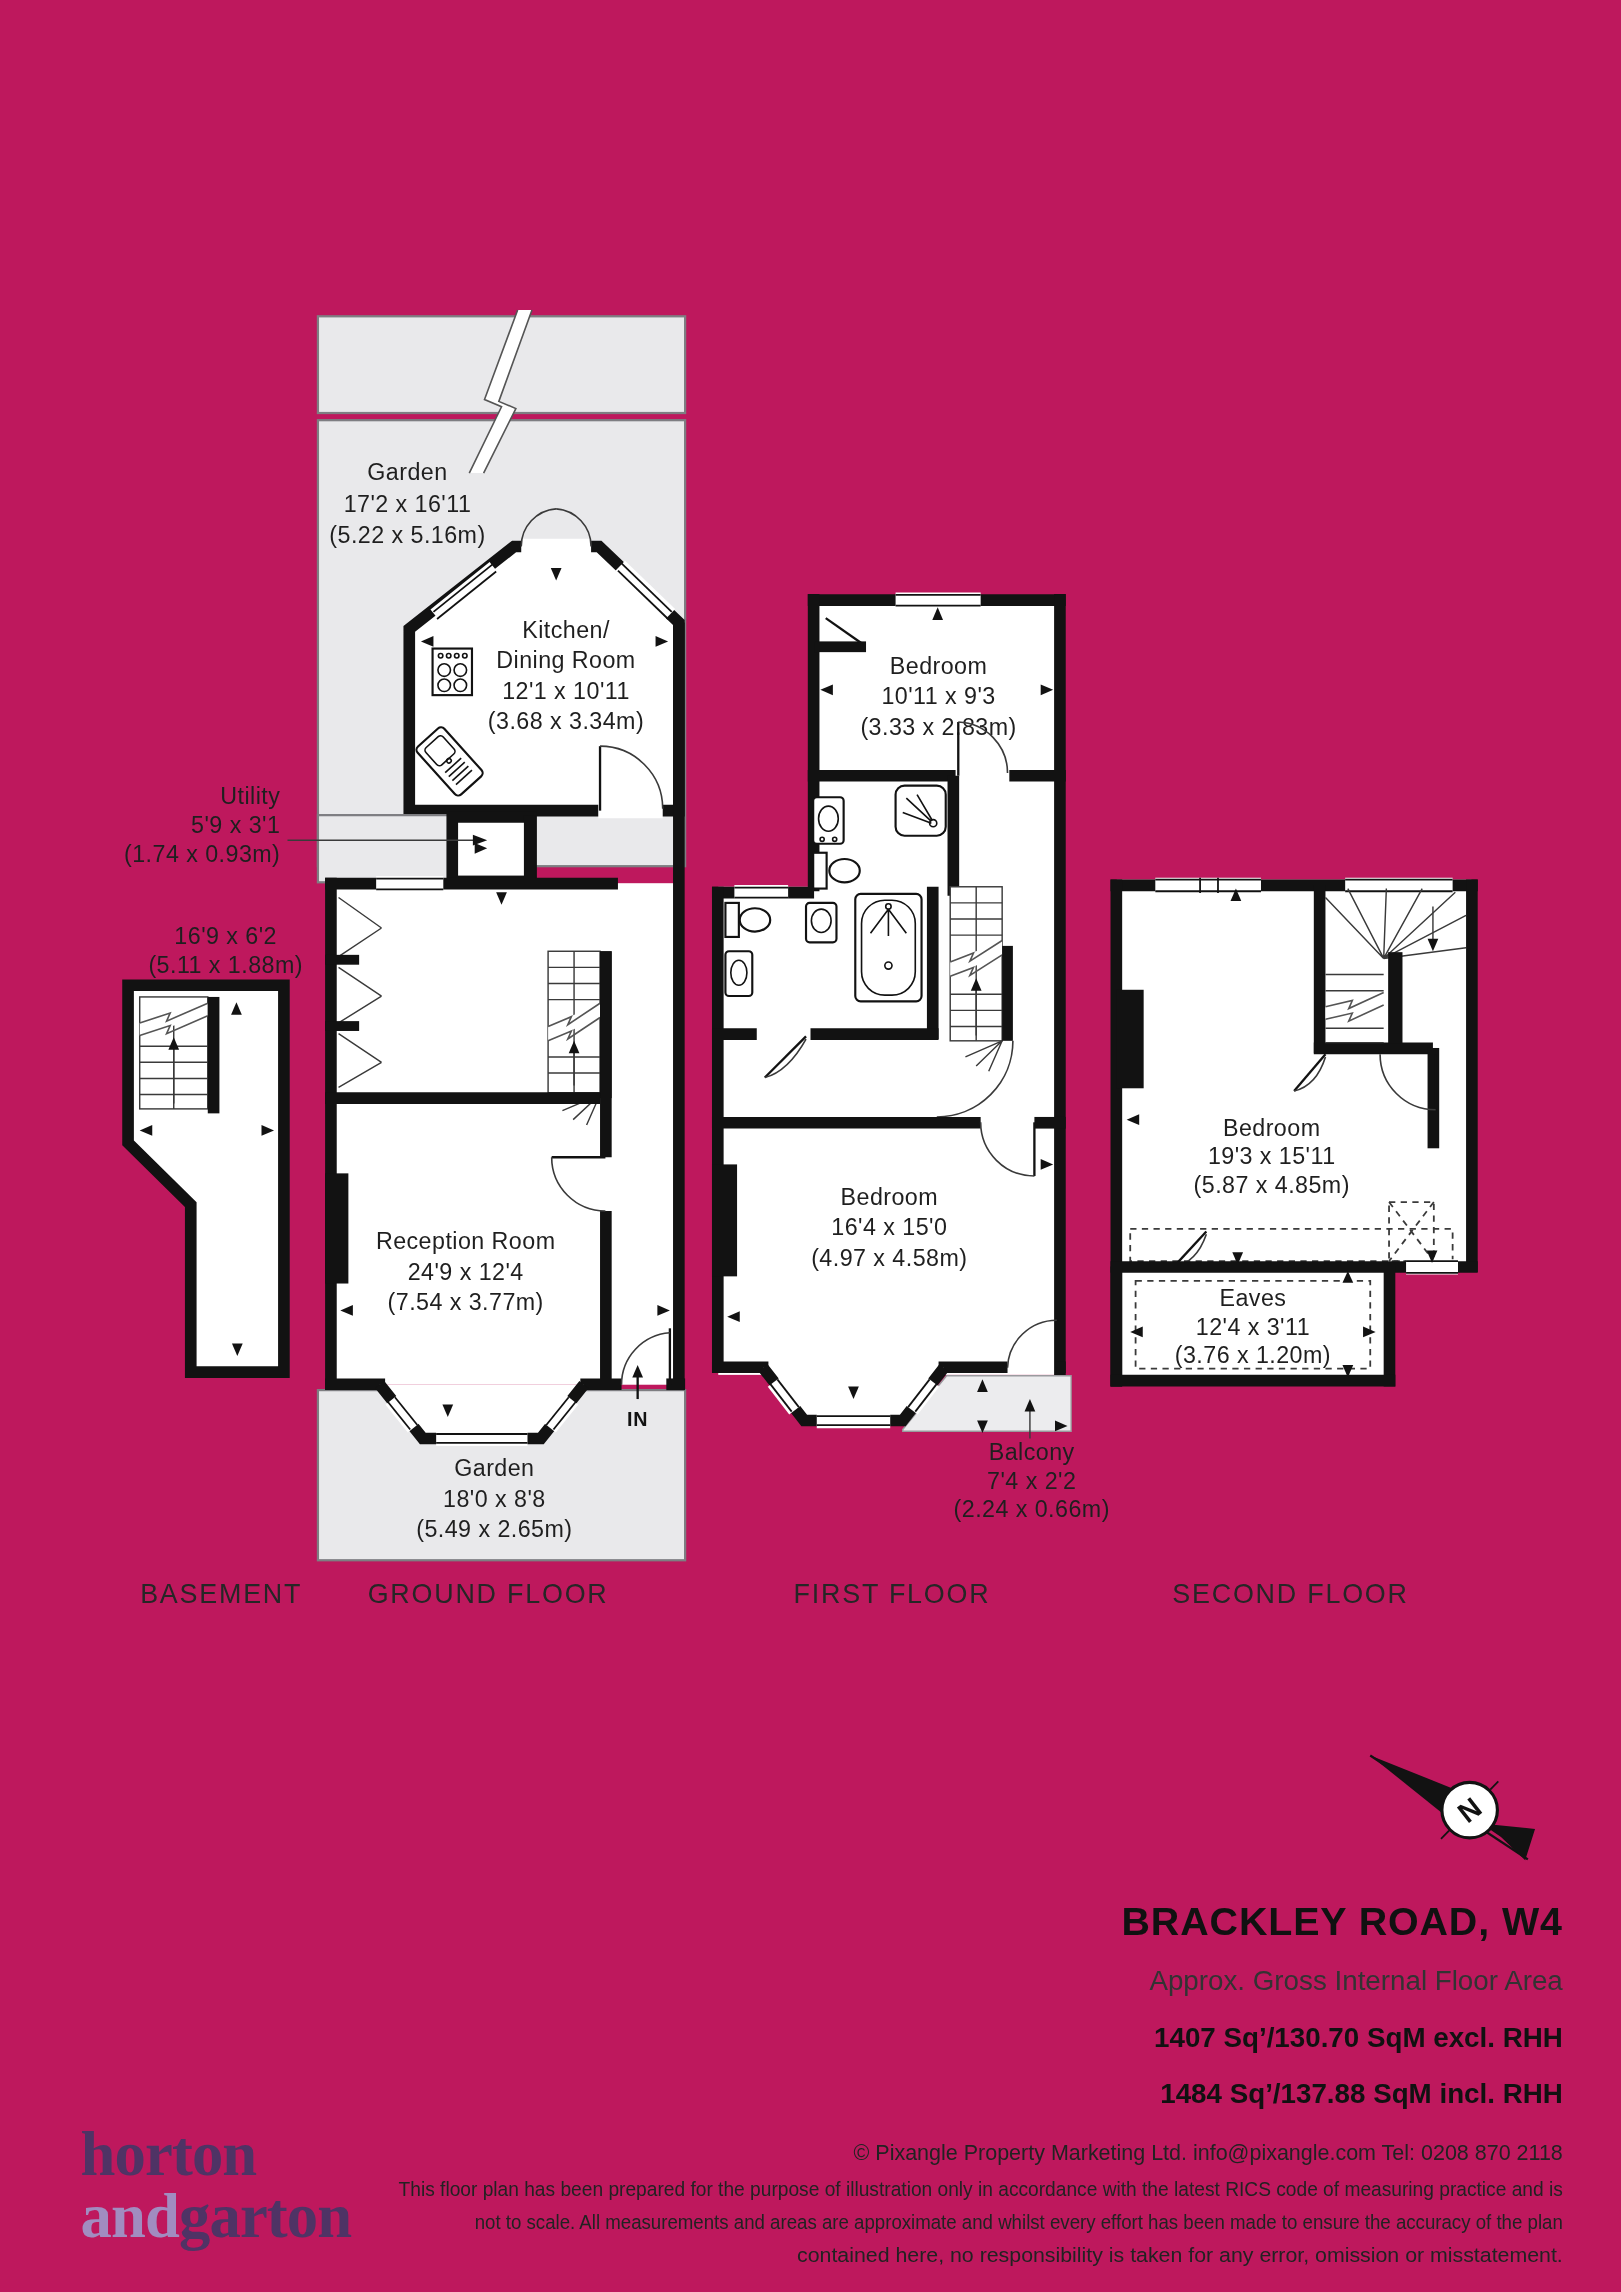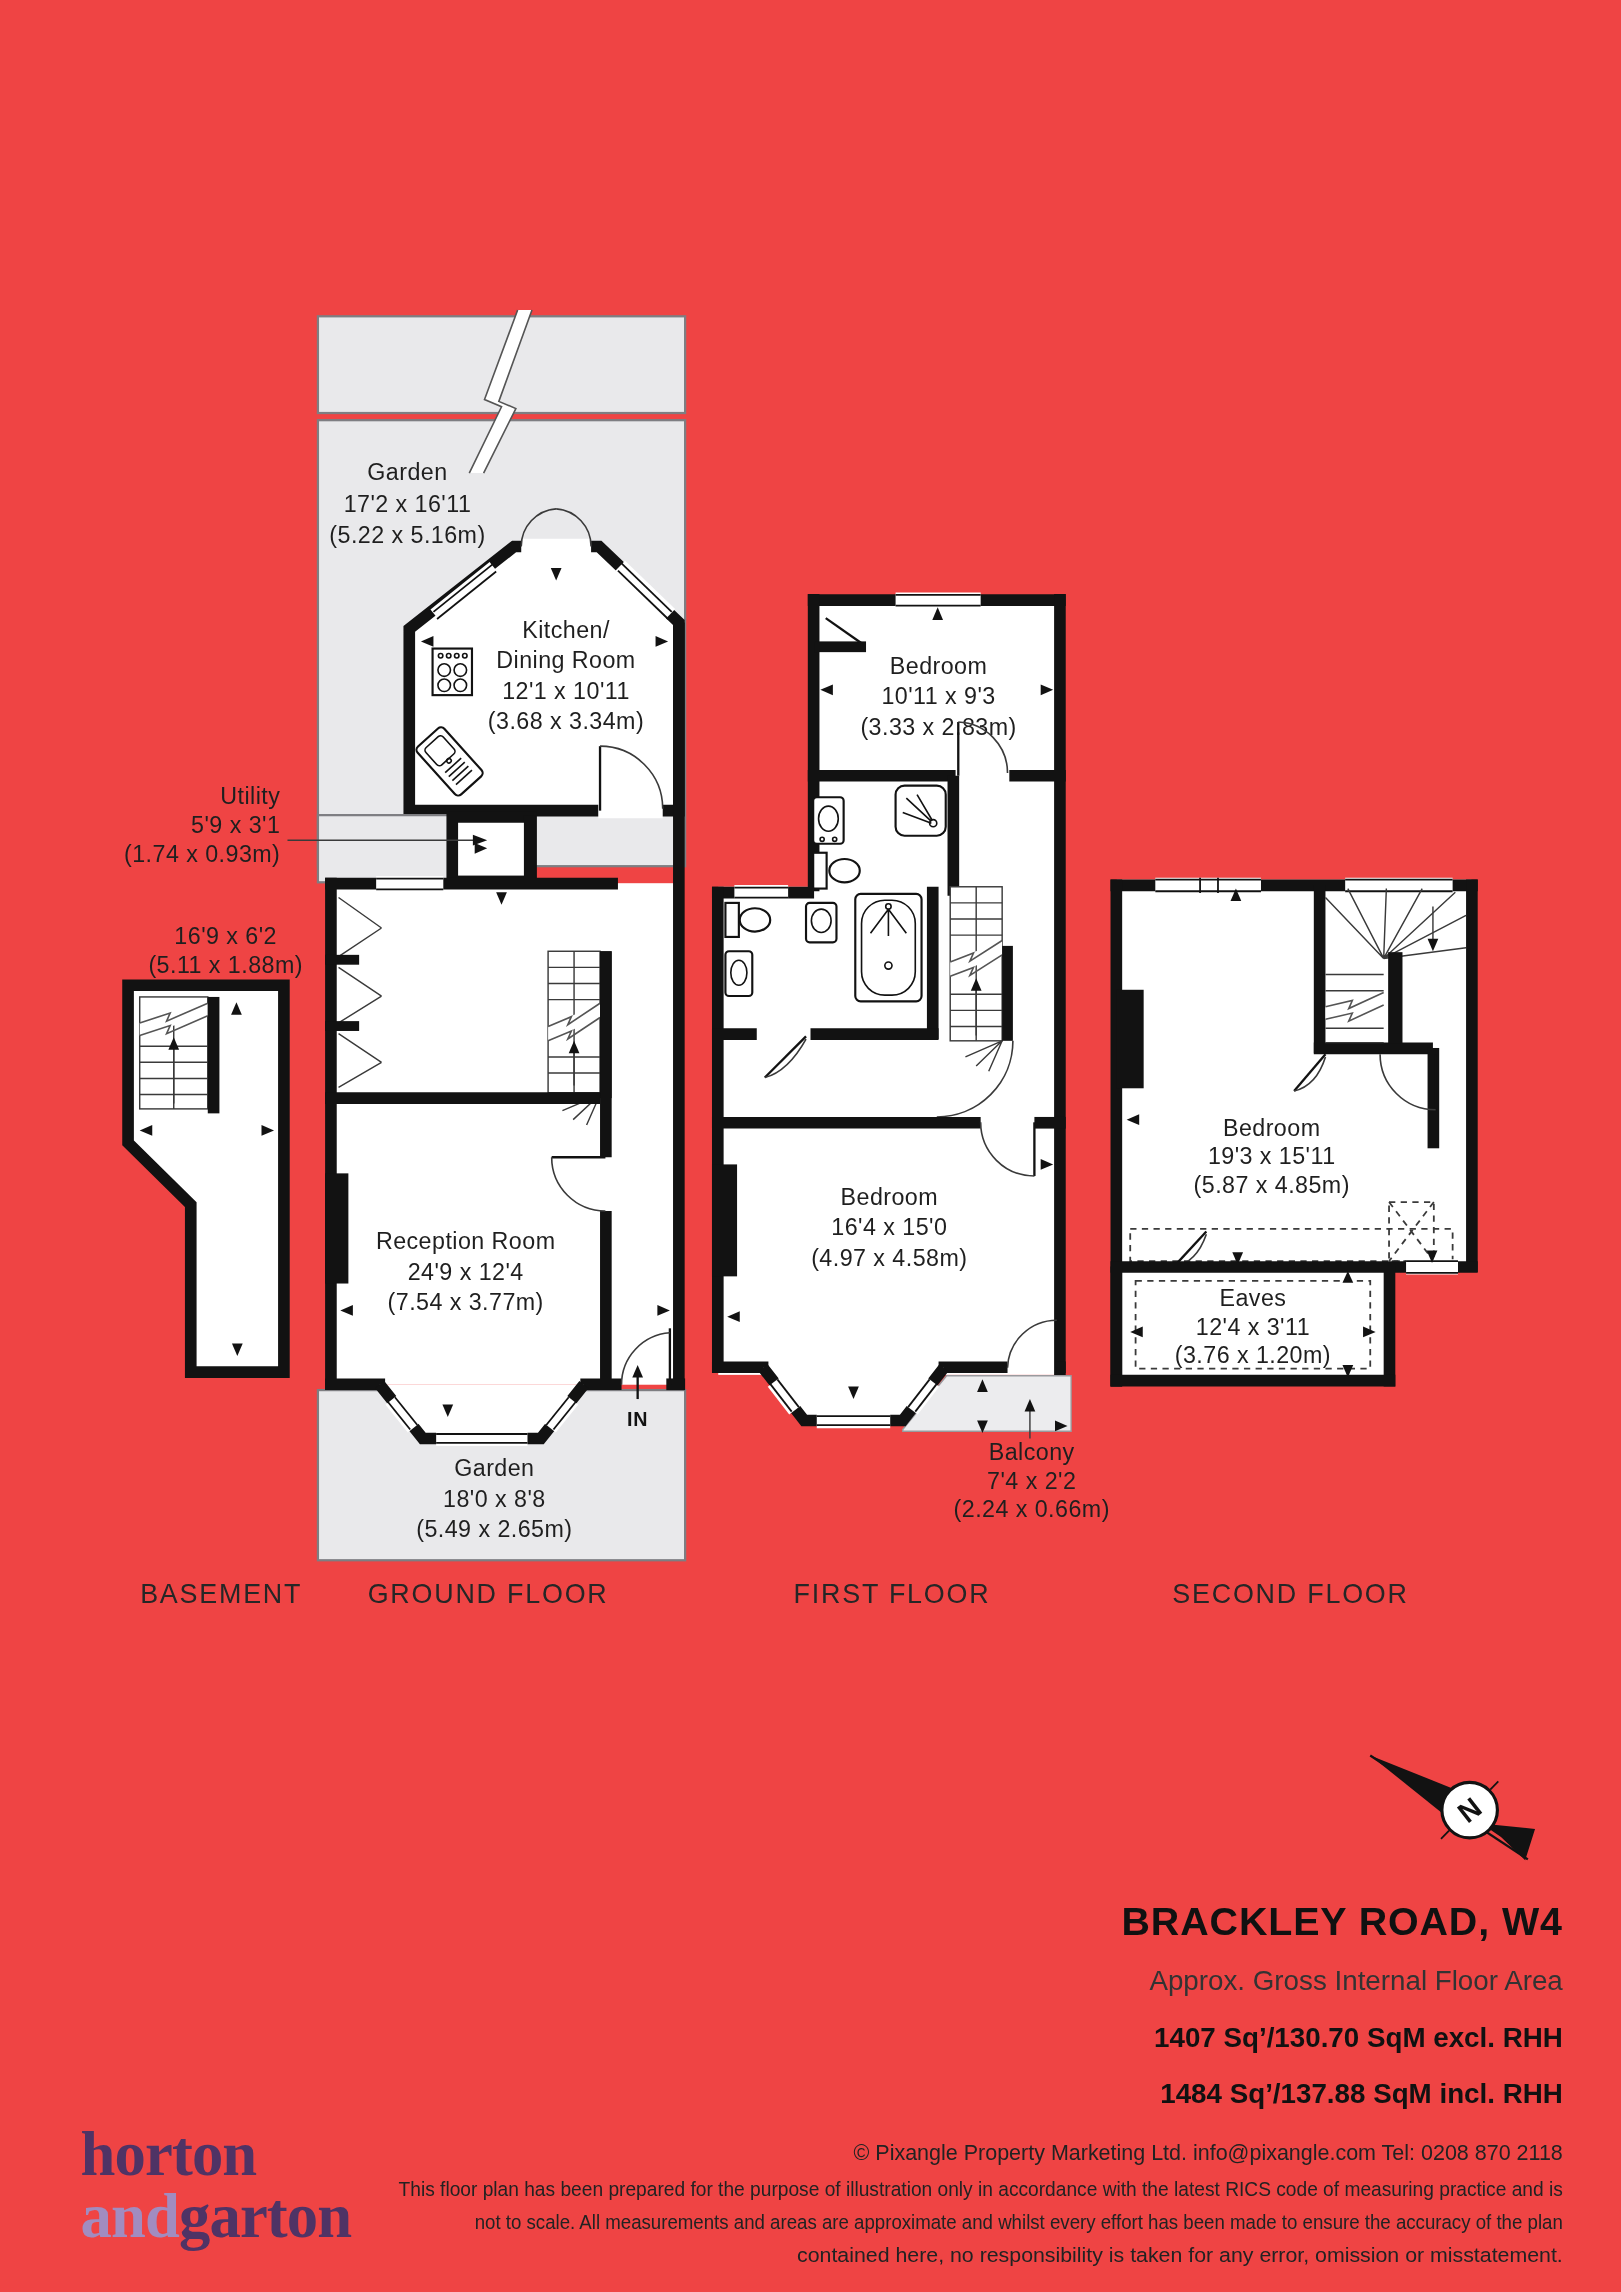--- a/index.html
+++ b/index.html
@@ -1,16 +1,16 @@
 <!DOCTYPE html>
 <html style="font-size:14.3px"><head>
 <meta charset="utf-8">
 <style>
   html,body{margin:0;padding:0;background:#ffffff;}
-  .page{position:relative;width:1621px;height:2293px;background:#ef4444;overflow:hidden;text-decoration:underline;}
+  .page{position:relative;width:1621px;height:2293px;background:#be185d;overflow:hidden;text-decoration:underline;}
   svg{position:absolute;left:0;top:0;}
   
   .wall{stroke:#121212;stroke-width:13;fill:none;stroke-linecap:butt;}
   .wallJ{stroke:#121212;stroke-width:13;fill:#ffffff;stroke-linejoin:miter;}
   .blk{fill:#121212;stroke:none;}
   .thin{stroke:#3a3a3a;stroke-width:1.6;fill:none;}
   .leaf{stroke:#121212;stroke-width:2.6;fill:none;}
   .arc{stroke:#3a3a3a;stroke-width:1.8;fill:none;}
   .winU{stroke:#ffffff;stroke-width:17;fill:none;}
   .winL{stroke:#121212;stroke-width:2;fill:none;}

